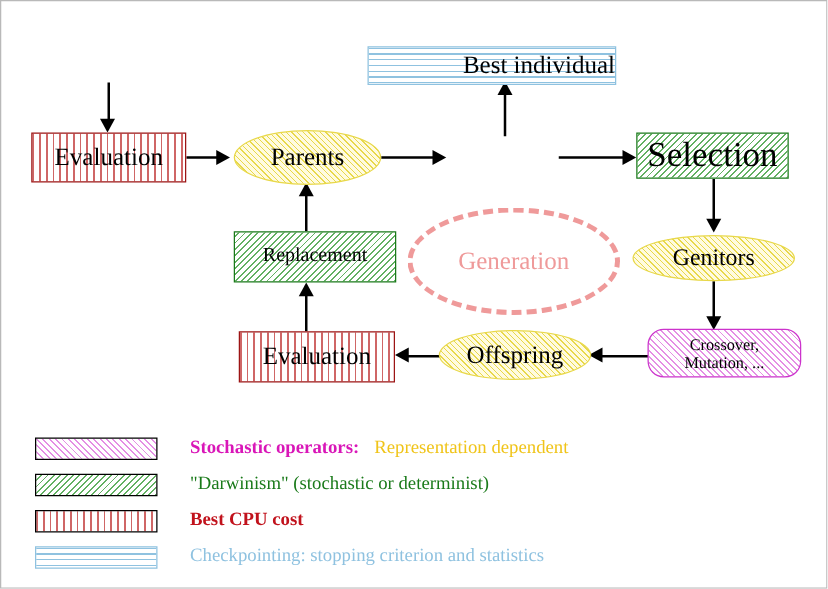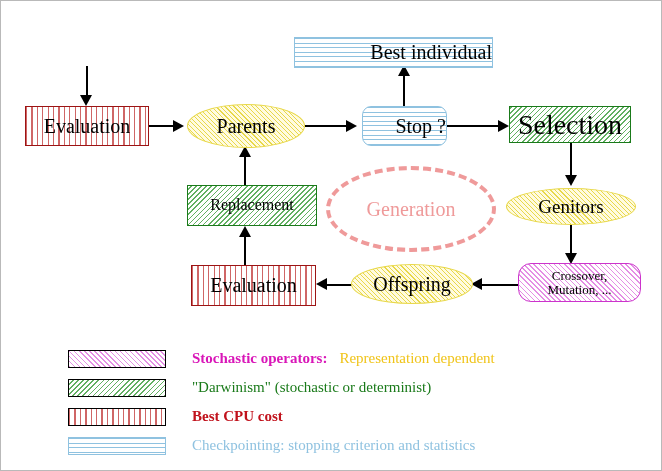--- a/index.html
+++ b/index.html
@@ -96,21 +96,20 @@
   .head.down  { border-left: 6px solid transparent; border-right: 6px solid transparent; border-top: 11px solid #000; }
   .head.up    { border-left: 6px solid transparent; border-right: 6px solid transparent; border-bottom: 11px solid #000; }
 
   
   #legend { position: absolute; left: 27px; top: 345px; z-index: 4; }
   .legend-row {
     display: flex;
     align-items: center;
     height: 25px;
     margin-bottom: 4px;
-    margin-left: 40px;
   }
   .swatch {
     width: 98px;
     height: 18px;
     box-sizing: border-box;
     border: 1.5px solid #000;
     flex: 0 0 auto;
   }
   .legend-text {
     margin-left: 26px;
@@ -126,23 +125,20 @@
 
 
   <div class="node box fill-red" style="left:24px; top:105px; width:124px; height:40px; font-size:20px;">
     <span class="lbl">Evaluation</span>
   </div>
 
   <div class="node ellipse fill-yellow" style="left:186px; top:103px; width:118px; height:44px; font-size:20px; border-width:1.5px; border-style:solid;">
     <span class="lbl">Parents</span>
   </div>
 
-  <div class="node box rounded fill-blue" style="left:361px; top:105px; width:85px; height:40px; font-size:20px;">
-    <span class="lbl">Stop ?</span>
-  </div>
 
   <div class="node box fill-blue" style="left:293px; top:36px; width:199px; height:31px; font-size:20px;">
     <span class="lbl">Best individual</span>
   </div>
 
   <div class="node box fill-green" style="left:508px; top:105px; width:122px; height:37px; font-size:28px;">
     <span class="lbl">Selection</span>
   </div>
 
   <div class="node ellipse fill-yellow" style="left:505px; top:187px; width:130px; height:37px; font-size:19px; border-width:1.5px; border-style:solid;">

